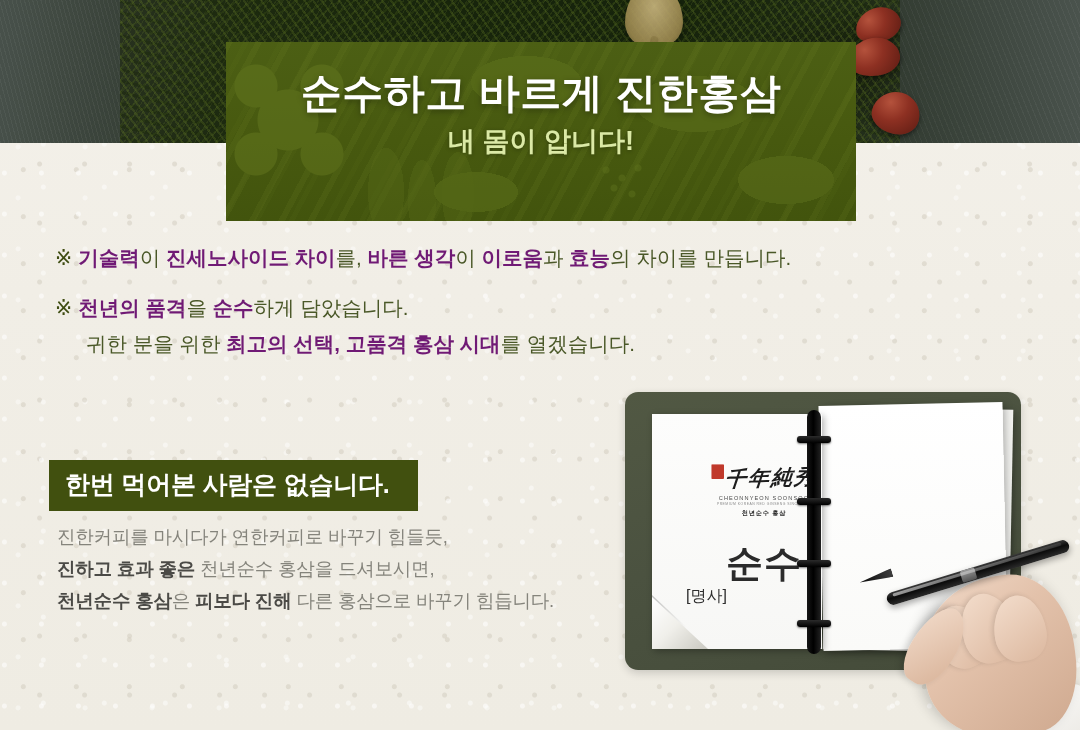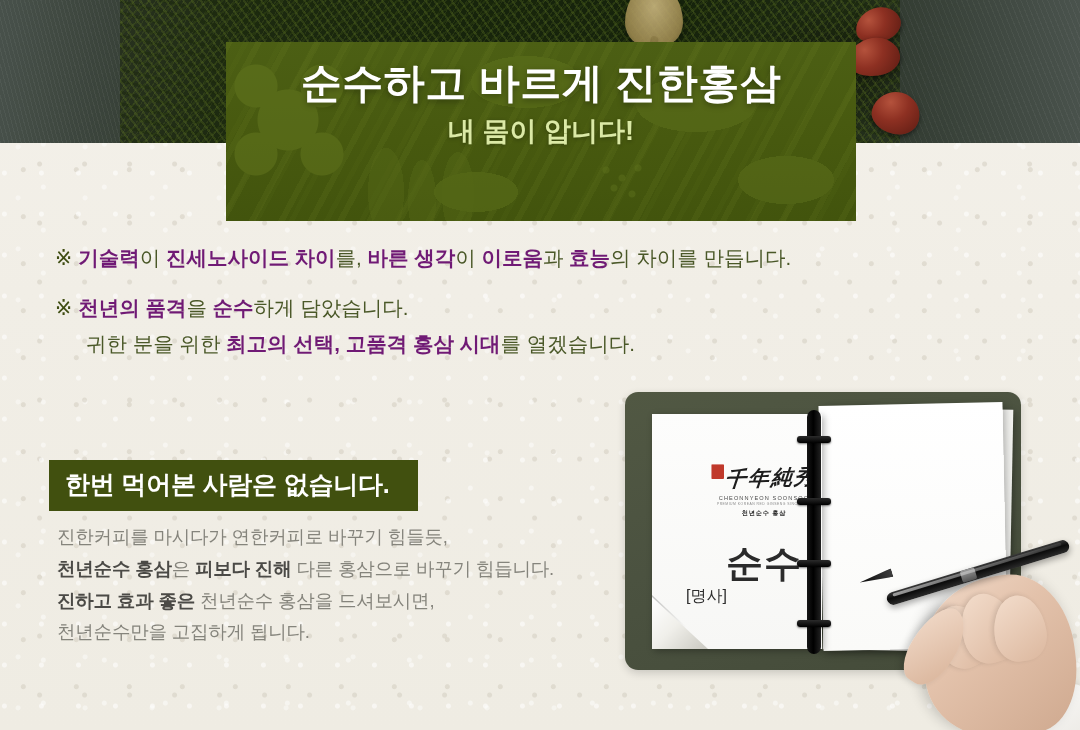--- a/index.html
+++ b/index.html
@@ -88,21 +88,21 @@
     background:
       radial-gradient(circle 3px at 380px 128px, #7e9330 0 3px, transparent 4px),
       radial-gradient(circle 3px at 396px 136px, #7e9330 0 3px, transparent 4px),
       radial-gradient(circle 3px at 412px 126px, #7e9330 0 3px, transparent 4px),
       radial-gradient(circle 3px at 388px 146px, #7e9330 0 3px, transparent 4px),
       radial-gradient(circle 3px at 406px 152px, #7e9330 0 3px, transparent 4px),
       radial-gradient(ellipse 18px 44px at 160px 150px, #6a7e22 0 100%, transparent),
       radial-gradient(ellipse 14px 40px at 196px 158px, #6a7e22 0 100%, transparent),
       radial-gradient(ellipse 16px 42px at 232px 152px, #6a7e22 0 100%, transparent);
   }
-  .banner-inner{position:relative;z-index:2;text-align:center;padding-top:16px;}
+  .banner-inner{position:relative;z-index:2;text-align:center;padding-top:26px;}
   .banner-title{
     font-size:41px;font-weight:bold;color:#ffffff;letter-spacing:.5px;
     text-shadow:0 2px 6px rgba(0,0,0,.35);line-height:1.25;
   }
   .banner-sub{
     margin-top:4px;font-size:27px;font-weight:bold;color:#dbe9a6;
     text-shadow:0 1px 4px rgba(0,0,0,.3);
   }
 
   
@@ -240,23 +240,22 @@
       <div class="gap"></div>
       <div class="bullet-row"><span class="bullet-mark">※</span><span class="bd">천년의&nbsp;품격</span><span class="rg">을&nbsp;</span><span class="bd">순수</span><span class="rg">하게&nbsp;담았습니다.</span></div>
       <div class="bullet-row indent"><span class="rg">귀한&nbsp;분을&nbsp;위한&nbsp;</span><span class="bd">최고의&nbsp;선택,&nbsp;고품격&nbsp;홍삼&nbsp;시대</span><span class="rg">를&nbsp;열겠습니다.</span></div>
     </div>
 
 
   <div class="highlight">한번 먹어본 사람은 없습니다.</div>
 
   <div class="para" id="para">
       <div><span>진한커피를&nbsp;마시다가&nbsp;연한커피로&nbsp;바꾸기&nbsp;힘들듯,</span></div>
+      <div><b>진하고&nbsp;효과&nbsp;좋은</b><span>&nbsp;천년순수&nbsp;홍삼을&nbsp;드셔보시면,</span></div>
       <div><b>천년순수&nbsp;홍삼</b><span>은&nbsp;</span><b>피보다&nbsp;진해</b><span>&nbsp;다른&nbsp;홍삼으로&nbsp;바꾸기&nbsp;힘듭니다.</span></div>
-      <div><b>진하고&nbsp;효과&nbsp;좋은</b><span>&nbsp;천년순수&nbsp;홍삼을&nbsp;드셔보시면,</span></div>
-      <div><span>천년순수만을&nbsp;고집하게&nbsp;됩니다.</span></div>
     </div>
 
   <div class="notebook">
 
     <div class="page-right-back"></div>
     <div class="page-right">
       
       
     </div>
 

